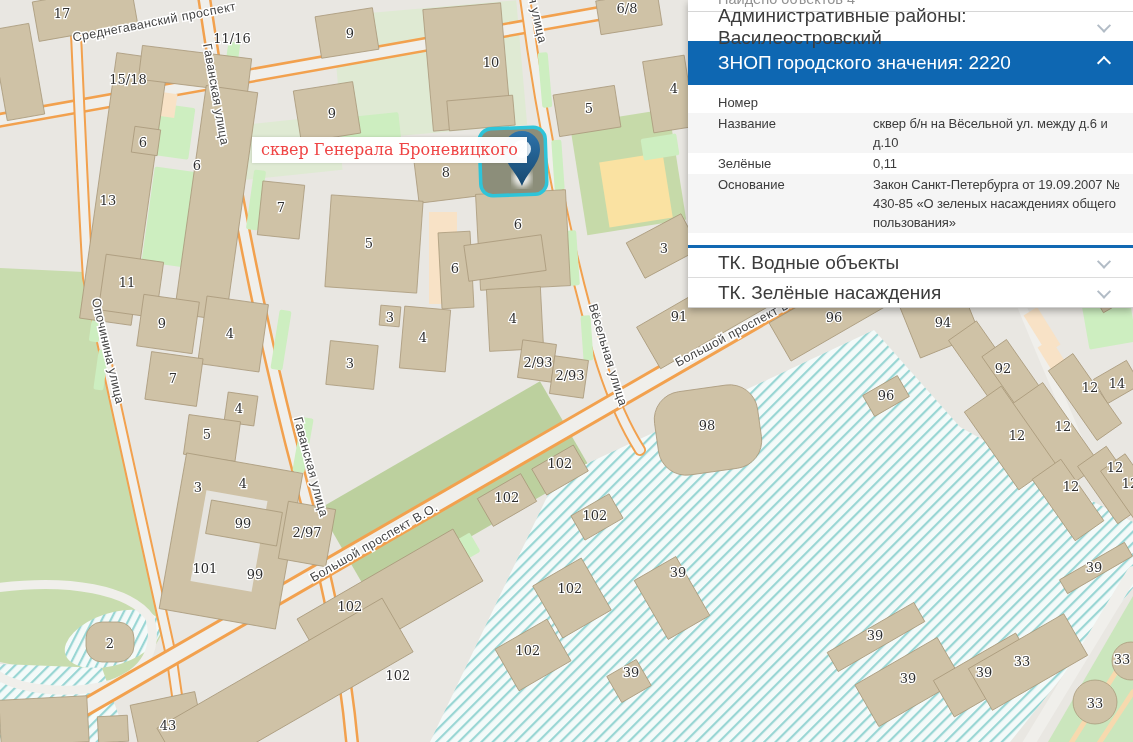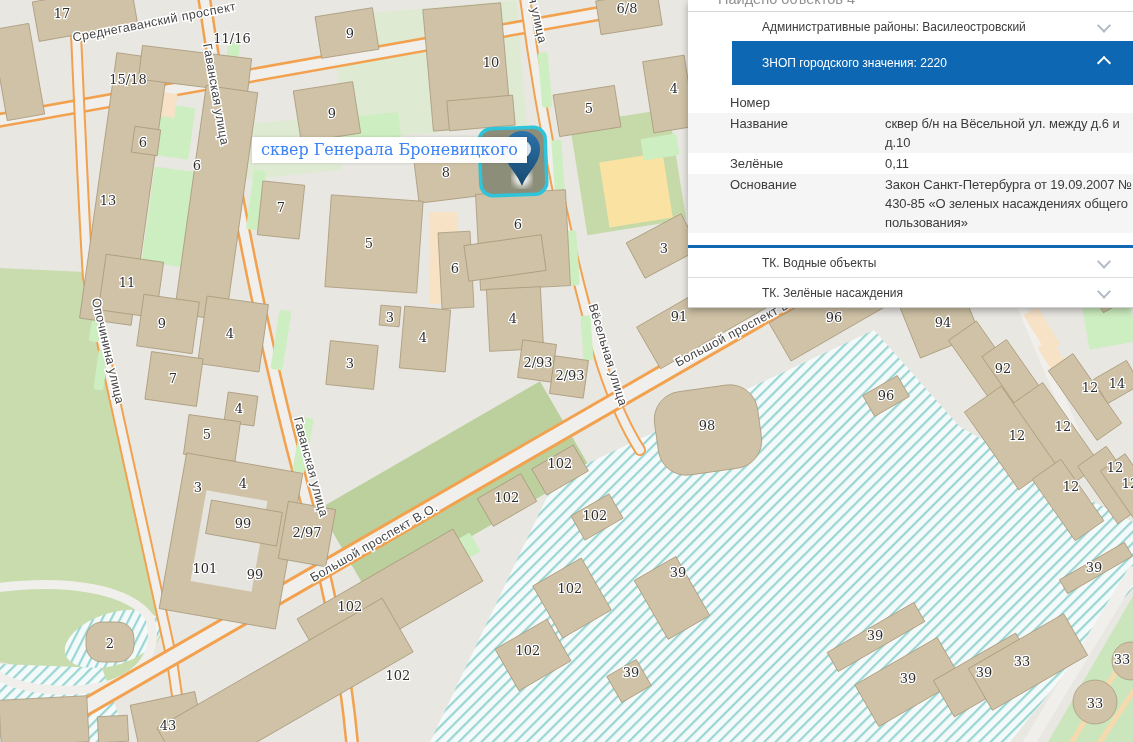--- a/index.html
+++ b/index.html
@@ -9,40 +9,40 @@
 
   
   .bld{fill:#cfc2a6;stroke:#aa9a7c;stroke-width:0.8;}
   .bnum{font:13px "DejaVu Serif",serif;fill:#2f2f2f;stroke:#fff;stroke-width:2.5px;
         paint-order:stroke;text-anchor:middle;}
   .sname{font:12.5px "Liberation Sans",sans-serif;fill:#454545;letter-spacing:.4px;
          stroke:#fff;stroke-width:3px;paint-order:stroke;text-anchor:middle;}
 
   
   .sel-label{position:absolute;left:252px;top:137px;background:rgba(255,255,255,.97);
-             padding:3px 9px 4px;font:16px "DejaVu Serif",serif;color:#3b82f6;
+             padding:3px 9px 4px;font:16px "DejaVu Serif",serif;color:#ef4444;
              white-space:nowrap;box-shadow:0 0 3px rgba(0,0,0,.15);}
 
   
   .panel{position:absolute;left:688px;top:0;width:445px;background:#fff;
          box-shadow:0 3px 7px rgba(0,0,0,.3);color:#3c3c3c;}
   .results{height:11px;position:relative;overflow:hidden;}
   .results span{position:absolute;top:-9px;left:30px;font-size:14.5px;color:#919191;}
   .sep{height:1px;background:#d6d6d6;}
   .section{height:29px;display:flex;align-items:center;
-           padding:0 24px 0 30px;font-size:12px;cursor:pointer;background:#fff;margin-left:44px;}
+           padding:0 24px 0 30px;font-size:19px;cursor:pointer;background:#fff;}
   .section.active{background:#0e67b2;color:#fff;height:44px;}
   .chev{width:8px;height:8px;margin-left:auto;border-right:2px solid #b2bcc6;
         border-bottom:2px solid #b2bcc6;flex:0 0 auto;}
   .chev.down{transform:rotate(45deg) translate(-1px,-1px);}
   .chev.up{border-color:#fff;transform:rotate(-135deg);}
   .details{padding:7px 0 12px;}
   .drow{display:flex;font-size:13px;line-height:19px;padding:1px 0;}
   .drow:nth-child(even){background:#f5f5f5;}
-  .dlabel{width:155px;padding-left:42px;flex:0 0 auto;}
+  .dlabel{width:155px;padding-left:30px;flex:0 0 auto;}
   .dval{width:252px;letter-spacing:-0.1px;}
   .blue-line{height:3px;background:#1268b3;}
   .section.tk{border-top:0;text-align:center;}
   .tk-sep{height:1px;background:#dcdcdc;}
   .panel-bottom{height:1px;background:#cfcfcf;}
 </style>
 </head>
 <body>
 
 <div class="stage">

